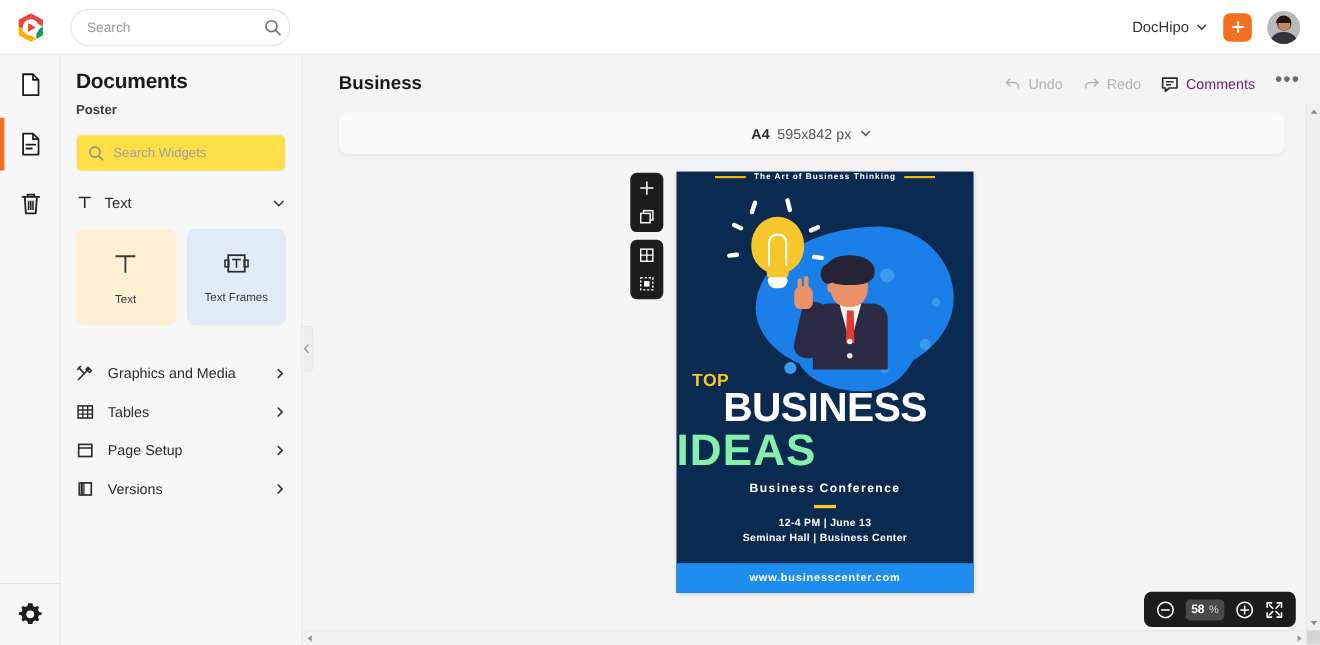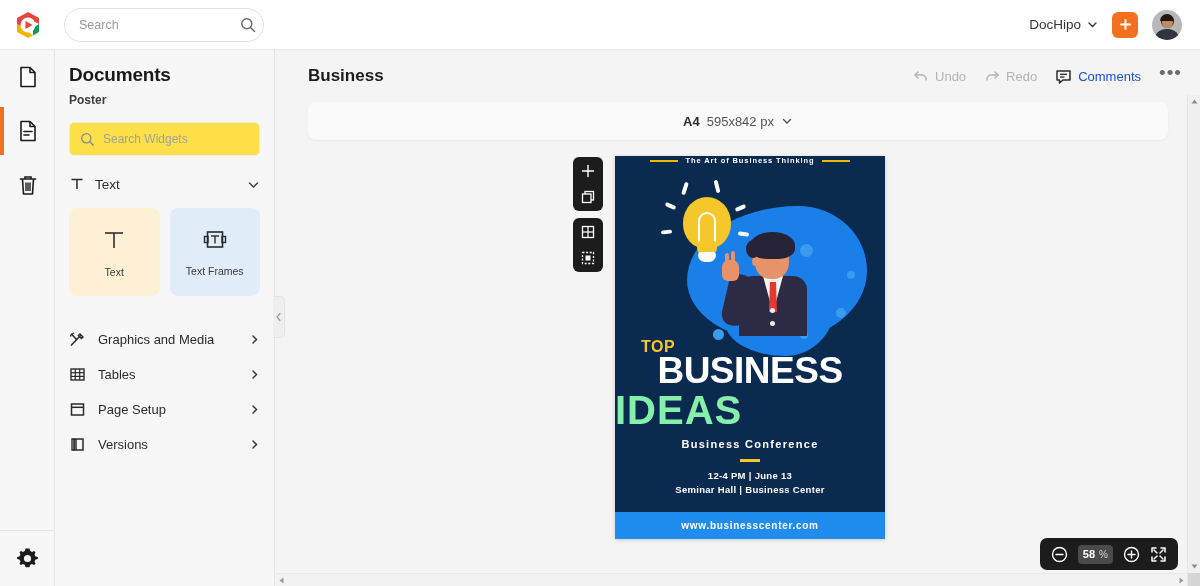--- a/index.html
+++ b/index.html
@@ -106,21 +106,21 @@
 
   
   .main { position: absolute; top: 50px; left: 276px; width: 924px; height: 536px; background: #f4f4f4; }
   .main-head {
     height: 52px; display: flex; align-items: center; padding: 0 18px 0 32px;
   }
   .doc-title { font-size: 17px; font-weight: bold; color: #1c1c1c; }
   .head-tools { margin-left: auto; display: flex; align-items: center; gap: 18px; }
   .tool { display: flex; align-items: center; gap: 6px; font-size: 13px; cursor: pointer; }
   .tool.disabled { color: #b4b4b4; }
-  .tool.enabled { color: #1d4ed8; }
+  .tool.enabled { color: #701a75; }
   .dots { font-size: 19px; color: #6b6b6b; letter-spacing: 1px; cursor: pointer; padding-bottom: 6px; }
 
   .size-bar {
     margin: 0 32px; height: 38px; background: #fafafa; border-radius: 8px;
     display: flex; align-items: center; justify-content: center; gap: 7px;
     box-shadow: 0 1px 2px rgba(0,0,0,0.05);
   }
   .size-a4 { font-size: 13px; font-weight: bold; color: #2b2b2b; }
   .size-px { font-size: 13px; color: #555; }
 
@@ -176,21 +176,21 @@
   .man-body { position: absolute; left: 124px; top: 120px; width: 68px; height: 60px; background: #2c2a44; border-radius: 14px 14px 0 0; }
   .man-shirt { position: absolute; left: 148px; top: 120px; width: 20px; height: 28px; background: #f5f3ef; clip-path: polygon(0 0, 100% 0, 62% 100%, 38% 100%); }
   .man-tie { position: absolute; left: 154px; top: 126px; width: 8px; height: 30px; background: #e03b2e; clip-path: polygon(12% 0, 88% 0, 100% 100%, 50% 118%, 0 100%); }
   .man-btn1 { position: absolute; left: 155px; top: 152px; width: 5px; height: 5px; background: #f0eee9; border-radius: 50%; }
   .man-btn2 { position: absolute; left: 155px; top: 165px; width: 5px; height: 5px; background: #f0eee9; border-radius: 50%; }
   .man-arm { position: absolute; left: 110px; top: 118px; width: 24px; height: 52px; background: #2c2a44; border-radius: 11px; transform: rotate(13deg); }
   .man-hand { position: absolute; left: 107px; top: 104px; width: 17px; height: 21px; background: #e8926a; border-radius: 7px 7px 6px 6px; }
   .man-fing { position: absolute; left: 110px; top: 97px; width: 4px; height: 12px; background: #e8926a; border-radius: 3px; }
   .man-fing2 { position: absolute; left: 116px; top: 95px; width: 4px; height: 14px; background: #e8926a; border-radius: 3px; }
 
-  .p-top { position: absolute; top: 182px; left: 26px; font-size: 16px; font-weight: bold; color: #f6c72a; letter-spacing: 0.5px; }
+  .p-top { position: absolute; top: 182px; left: 14px; font-size: 16px; font-weight: bold; color: #f6c72a; letter-spacing: 0.5px; }
   .p-business {
     position: absolute; top: 196px; left: 0; width: 270px; text-align: center;
     font-size: 37px; font-weight: bold; color: #ffffff; letter-spacing: -0.5px; line-height: 1;
   }
   .p-ideas {
     position: absolute; top: 234px; left: 0; width: 270px; text-align: left;
     font-size: 40px; font-weight: bold; color: #86efac; letter-spacing: 1px; line-height: 1;
   }
   .p-conf {
     position: absolute; top: 282px; left: 0; width: 270px; text-align: center;

